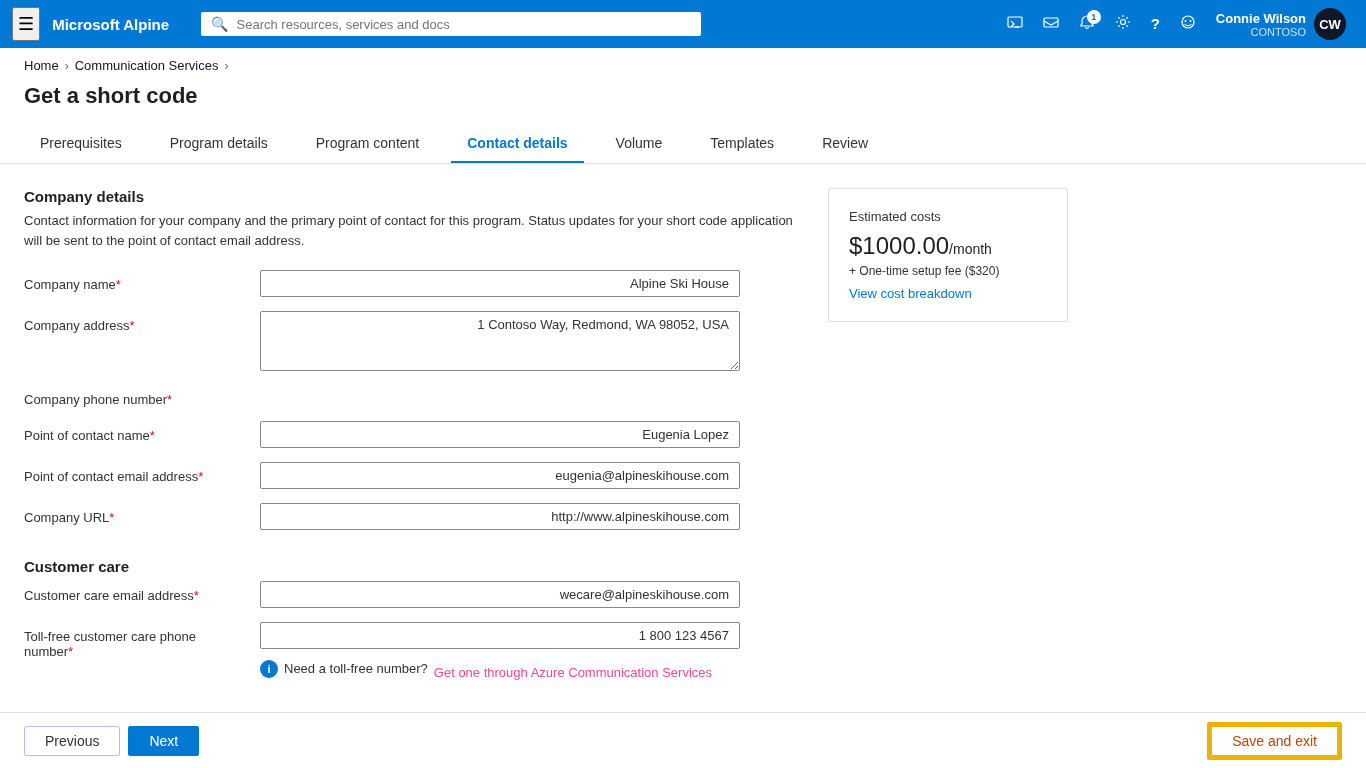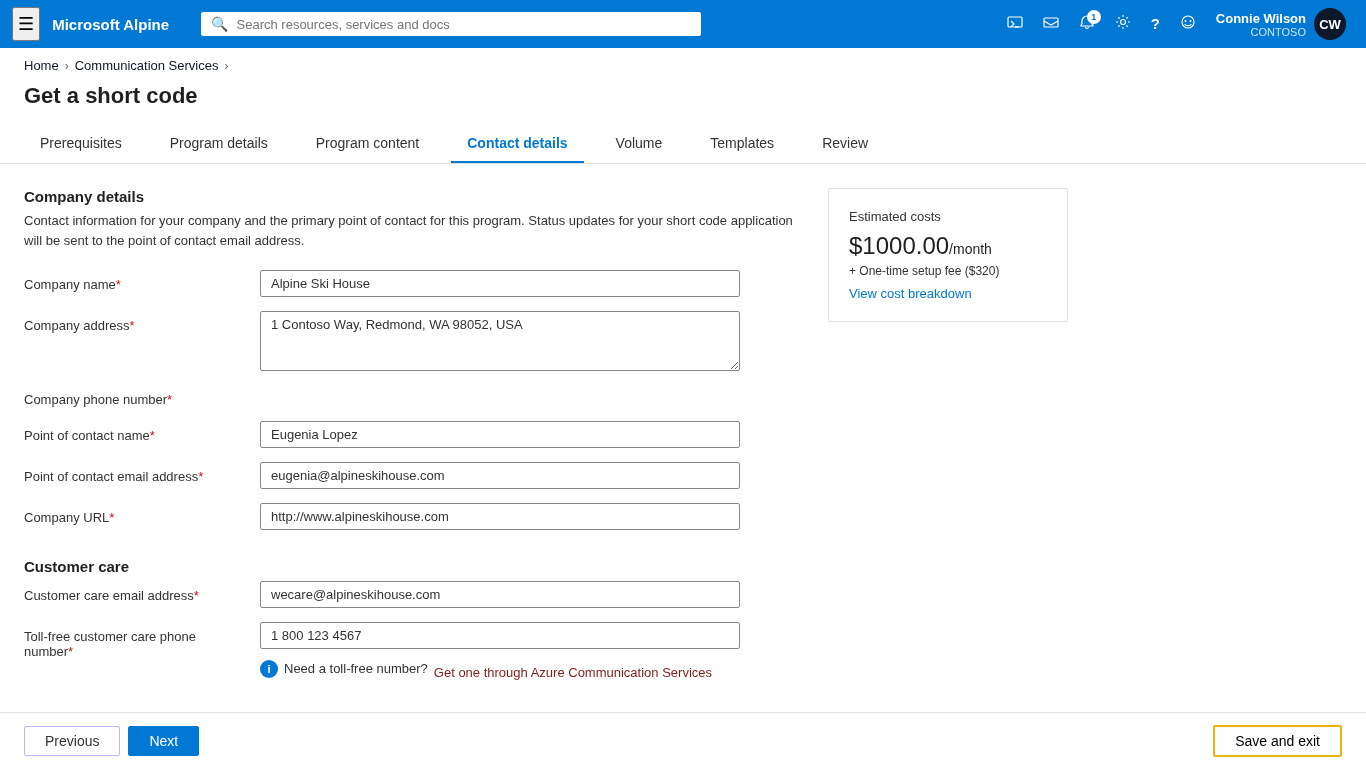--- a/index.html
+++ b/index.html
@@ -162,20 +162,21 @@
     .form-input {
       flex: 1;
       max-width: 480px;
       border: 1px solid #8a8886;
       border-radius: 2px;
       padding: 5px 10px;
       font-size: 13px;
       color: #333;
       outline: none;
       font-family: 'Segoe UI', sans-serif;
+      text-align: right;
     }
     textarea.form-input {
       resize: vertical;
       min-height: 60px;
     }
 
     
     .section-spacer { margin-top: 28px; }
 
     
@@ -194,21 +195,21 @@
       background: #0078d4;
       border-radius: 50%;
       display: flex;
       align-items: center;
       justify-content: center;
       color: #fff;
       font-size: 11px;
       font-weight: 700;
       flex-shrink: 0;
     }
-    .info-link { color: #7f1d1d; text-decoration: none; margin-top: 8px; }
+    .info-link { color: #ec4899; text-decoration: none; margin-top: 8px; }
 
     
     .cost-panel {
       width: 240px;
       min-width: 240px;
       border: 1px solid #e0e0e0;
       border-radius: 2px;
       padding: 20px;
       height: fit-content;
       margin-top: 0;
@@ -246,22 +247,22 @@
       color: #333;
     }
     .btn-primary {
       background: #0078d4;
       border: 1px solid #0078d4;
       color: #fff;
     }
     .btn-save-exit {
       margin-left: auto;
       background: #fff;
-      border: 2px solid #eab308;
-      color: #000000;
+      border: 5px solid #eab308;
+      color: #c2410c;
     }
   </style>
 </head>
 <body>
 
 <nav class="topnav">
   <button class="topnav-hamburger">
     <span>☰</span>
   </button>
   <span class="topnav-title">Microsoft Alpine</span>

